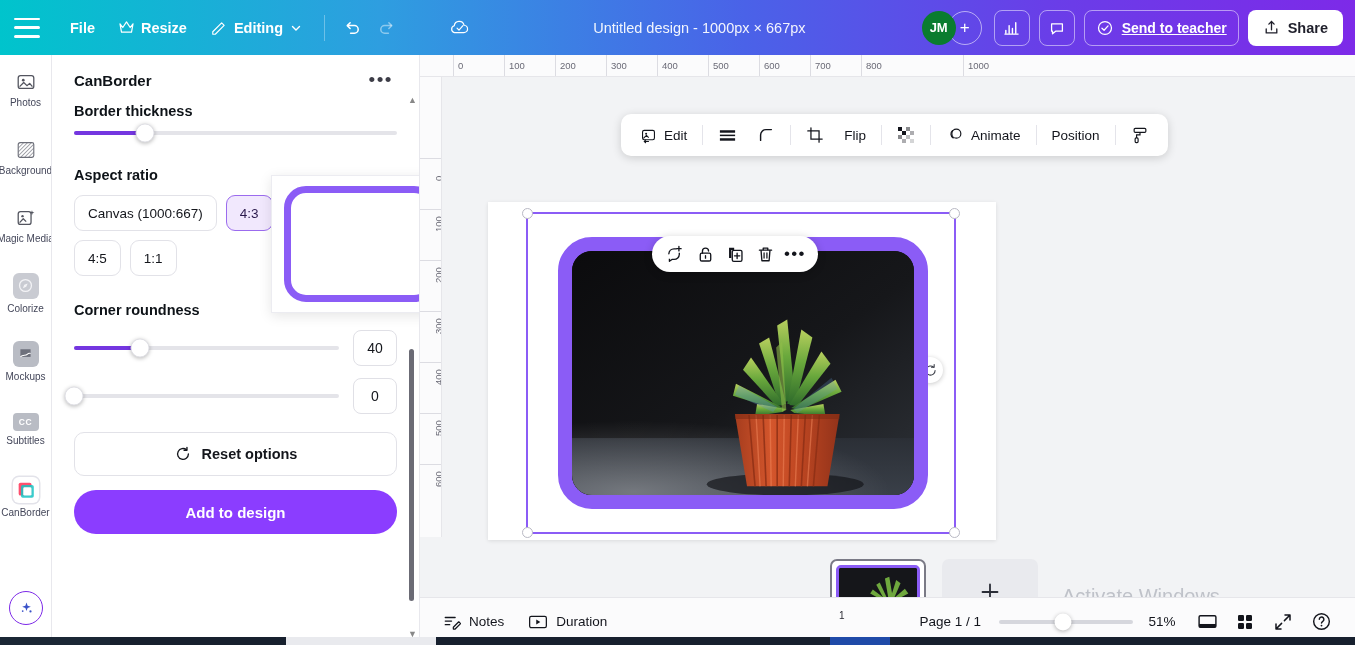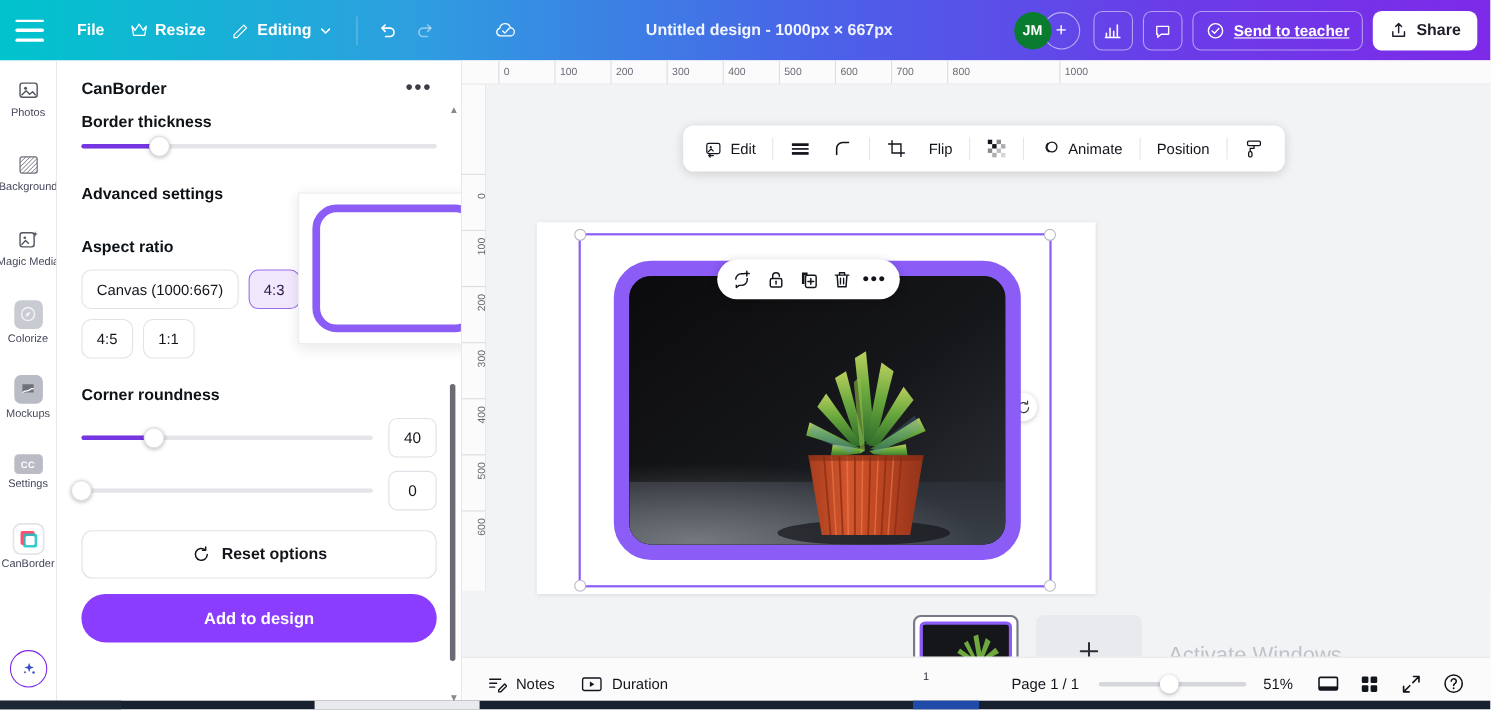--- a/index.html
+++ b/index.html
@@ -18,21 +18,21 @@
   }
   .hamburger { width: 26px; height: 20px; margin-left: 14px; margin-right: 18px;
     display: flex; flex-direction: column; justify-content: space-between; cursor: pointer; }
   .hamburger i { display:block; height: 2.6px; background: #fff; border-radius: 2px; }
   .tb-item { display: flex; align-items: center; gap: 7px; height: 34px;
     padding: 0 12px; border-radius: 7px; font-size: 14.5px; font-weight: 700;
     color: #fff; cursor: pointer; white-space: nowrap; }
   .tb-sep { width: 1px; height: 26px; background: rgba(255,255,255,.32); margin: 0 10px; }
   .icon-btn { width: 34px; height: 34px; border-radius: 7px; display:flex;
     align-items:center; justify-content:center; cursor:pointer; }
-  .doc-title { font-size: 14.5px; font-weight: 700; color: rgba(255,255,255,.93);
+  .doc-title { font-size: 14.5px; font-weight: 400; color: rgba(255,255,255,.93);
     cursor: pointer; padding: 6px 10px; border-radius: 6px; }
   .spacer { flex: 1 1 auto; }
   .avatar { width: 34px; height: 34px; border-radius: 50%; background: #0a7c2f;
     color: #fff; font-size: 13px; font-weight: 700; display: flex;
     align-items: center; justify-content: center; cursor: pointer; z-index:2;}
   .plusbtn { width: 34px; height: 34px; border-radius: 50%; margin-left: -8px;
     border: 1.4px solid rgba(255,255,255,.55); display:flex; align-items:center;
     justify-content:center; font-size: 17px; color:#fff; cursor: pointer; }
   .outline-btn { height: 36px; border: 1.4px solid rgba(255,255,255,.5);
     border-radius: 8px; display: flex; align-items: center; gap: 8px;
@@ -323,21 +323,21 @@
           <path d="M4 14c3-3 6-1 8-3s4-1 4-1" fill="none" stroke="#fff" stroke-width="1.3"></path>
         </svg>
       </div>
       <span class="lbl">Mockups</span>
     </div>
 
     <div class="rail-item">
       <div class="thumbbox" style="background:#b9bcc4;height:18px;border-radius:4px">
         <span style="font-size:8.5px;font-weight:700;color:#fff;letter-spacing:.5px">CC</span>
       </div>
-      <span class="lbl">Settings</span>
+      <span class="lbl">Subtitles</span>
     </div>
 
     <div class="rail-item active">
       <div class="thumbbox" style="background:#fff">
         <svg width="22" height="22" viewBox="0 0 24 24">
           <rect x="4" y="4" width="14" height="14" rx="2" fill="#ff4f6e"></rect>
           <rect x="6.5" y="6.5" width="14" height="14" rx="2" fill="#17c3c3" opacity=".85"></rect>
           <rect x="9" y="9" width="9" height="9" rx="1.5" fill="#fff"></rect>
         </svg>
       </div>
@@ -360,21 +360,20 @@
     </div>
 
     <div class="sec-label">Border thickness</div>
     <div class="slider-row">
       <div class="track" id="bt-track">
         <div class="fill" id="bt-fill" style="width: 22%;"></div>
         <div class="knob" id="bt-knob" style="left: 22%;"></div>
       </div>
     </div>
 
-    <div class="sec-label" style="padding-top:34px">Advanced settings</div>
 
     <div class="sec-label" style="padding-top:32px">Aspect ratio</div>
     <div class="chips">
       <div class="chip">Canvas (1000:667)</div>
       <div class="chip selected">4:3</div>
       <div class="chip">3:4</div>
       <div class="chip">16:9</div>
       <div class="chip">4:5</div>
       <div class="chip">1:1</div>
     </div>

